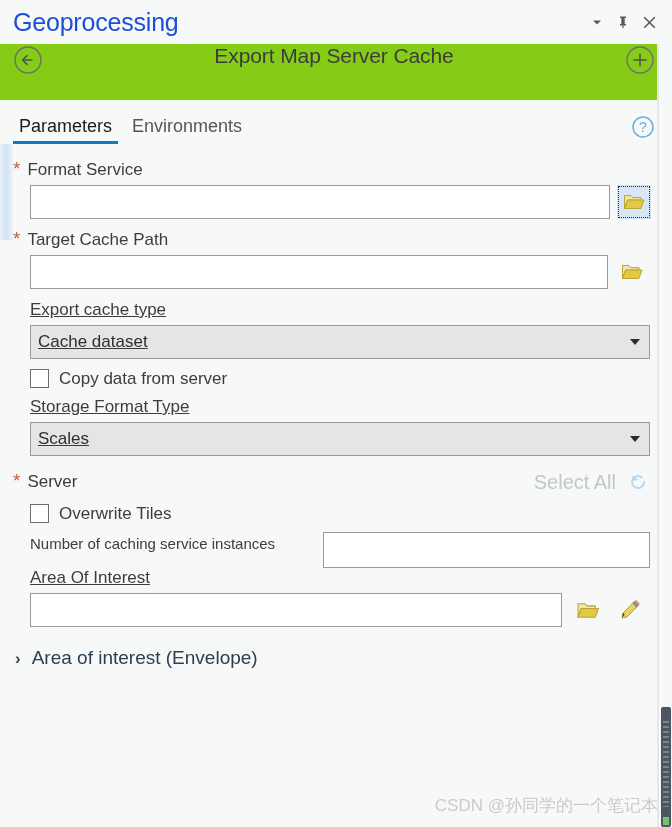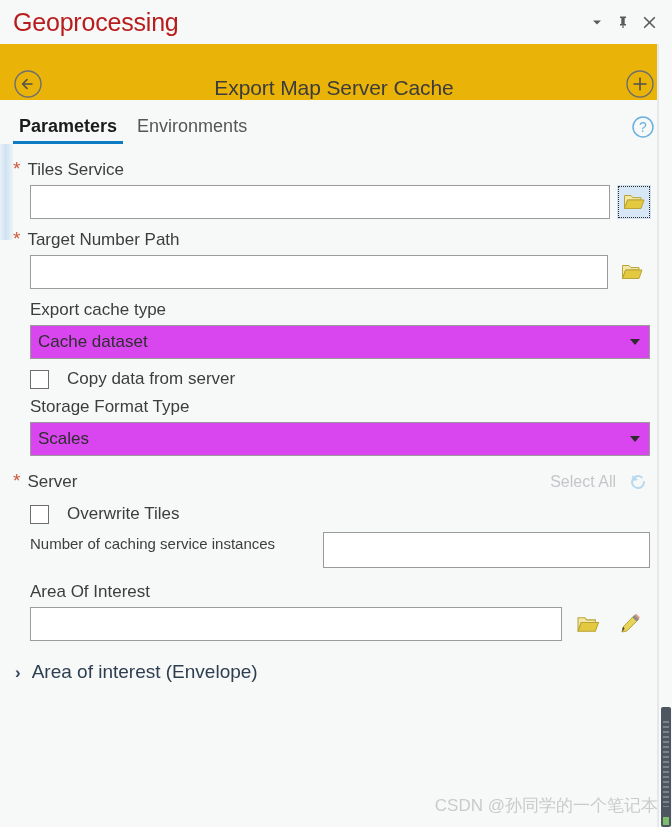--- a/index.html
+++ b/index.html
@@ -30,21 +30,21 @@
     height: 44px;
     flex: 0 0 44px;
     display: flex;
     align-items: center;
     padding: 0 10px 0 13px;
     background: #f7f8f8;
     position: relative;
   }
   .titlebar-text {
     font-size: 25px;
-    color: #b91c1c;
+    color: #1d4ed8;
     letter-spacing: -0.2px;
     line-height: 1;
     white-space: nowrap;
   }
   .titlebar-spacer { flex: 1 1 auto; }
   .win-btn {
     width: 26px;
     height: 26px;
     display: flex;
     align-items: center;
@@ -52,23 +52,23 @@
     color: #5a5a5a;
     cursor: default;
   }
   .win-btn svg { display: block; }
 
   
   .toolhead {
     height: 56px;
     flex: 0 0 56px;
     display: flex;
-    align-items: flex-end;
+    align-items: flex-start;
     padding: 0 16px 0 12px;
-    background: #eab308;
+    background: #84cc16;
   }
   .circle-btn {
     width: 32px;
     height: 32px;
     flex: 0 0 32px;
     display: flex;
     align-items: center;
     justify-content: center;
     color: #6b6b6b;
     cursor: default;
@@ -96,21 +96,21 @@
     font-size: 18px;
     color: #565656;
     padding: 0 6px 7px 6px;
     margin-right: 8px;
     position: relative;
     cursor: default;
     white-space: nowrap;
   }
   .tab.active {
     color: #1b1b1b;
-    font-weight: bold;
+    font-weight: normal;
   }
   .tab.active::after {
     content: "";
     position: absolute;
     left: 0; right: 0; bottom: 0;
     height: 3px;
     background: #0d7ac4;
   }
   .tabstrip-spacer { flex: 1 1 auto; }
   .help-btn {
@@ -154,21 +154,21 @@
     margin-bottom: 5px;
     white-space: nowrap;
   }
   .req {
     color: #d0573a;
     font-size: 19px;
     line-height: 17px;
     margin-right: 7px;
     flex: 0 0 auto;
   }
-  .label-indent { padding-left: 17px; }
+  .label-indent { padding-left: 17px; text-decoration: underline; }
 
   .field-line {
     display: flex;
     align-items: center;
     gap: 8px;
   }
   .textbox {
     height: 34px;
     background: #ffffff;
     border: 1px solid #9a9a9a;
@@ -188,21 +188,21 @@
   }
   .icon-btn.focused {
     background: #d7e7f5;
     border: 1px dotted #2c2c2c;
     outline: 1px solid #cfe0ef;
   }
 
   .combo {
     position: relative;
     height: 34px;
-    background: #d946ef;
+    background: #e5e5e5;
     border: 1px solid #9a9a9a;
     box-sizing: border-box;
     display: flex;
     align-items: center;
     padding: 0 26px 0 7px;
     font-size: 17px;
     color: #2e2e2e;
     cursor: default;
     text-align: center;
   }
@@ -212,22 +212,22 @@
     top: 50%;
     transform: translateY(-50%);
     width: 0; height: 0;
     border-left: 5px solid transparent;
     border-right: 5px solid transparent;
     border-top: 6px solid #2c2c2c;
   }
 
   .checkrow {
     display: flex;
-    align-items: center;
-    gap: 18px;
+    align-items: flex-start;
+    gap: 10px;
     margin: 10px 0 8px 17px;
     cursor: default;
   }
   .checkbox {
     width: 19px;
     height: 19px;
     flex: 0 0 19px;
     background: #ffffff;
     border: 1px solid #6e6e6e;
     box-sizing: border-box;
@@ -240,21 +240,21 @@
 
   .scales-head {
     display: flex;
     align-items: center;
     margin-top: 14px;
     margin-bottom: 2px;
   }
   .scales-head .label { margin-bottom: 0; }
   .sp { flex: 1 1 auto; }
   .selectall {
-    font-size: 16px;
+    font-size: 20px;
     color: #c3c7ca;
     margin-right: 10px;
     cursor: default;
     white-space: nowrap;
   }
   .reset-icon {
     width: 24px;
     height: 24px;
     display: flex;
     align-items: center;
@@ -439,37 +439,37 @@
   </div>
 
   <div class="formwrap">
     <div class="leftglow"></div>
 
     <div class="form">
 
       <div class="row">
         <div class="label">
           <span class="req">*</span>
-          <span>Tiles Service</span>
+          <span>Format Service</span>
         </div>
         <div class="field-line label-indent">
           <div class="textbox wide"></div>
           <div class="icon-btn focused" title="Browse">
             <svg width="22" height="20" viewBox="0 0 22 20" aria-hidden="true">
               <path d="M1.5 16.5 V3.5 H8 L9.8 5.6 H18 V8 H4.6 L1.5 16.5 Z" fill="#f2e7a8" stroke="#b9a436" stroke-width="1"></path>
               <path d="M4.6 8 H21 L18 16.5 H1.5 Z" fill="#e2c93f" stroke="#b9a436" stroke-width="1"></path>
             </svg>
           </div>
         </div>
       </div>
 
       <div class="row" style="margin-top:11px;">
         <div class="label">
           <span class="req">*</span>
-          <span>Target Number Path</span>
+          <span>Target Cache Path</span>
         </div>
         <div class="field-line label-indent">
           <div class="textbox wide" style="max-width:578px;"></div>
           <div class="icon-btn" title="Browse">
             <svg width="22" height="20" viewBox="0 0 22 20" aria-hidden="true">
               <path d="M1.5 16.5 V3.5 H8 L9.8 5.6 H18 V8 H4.6 L1.5 16.5 Z" fill="#f2e7a8" stroke="#b9a436" stroke-width="1"></path>
               <path d="M4.6 8 H21 L18 16.5 H1.5 Z" fill="#e2c93f" stroke="#b9a436" stroke-width="1"></path>
             </svg>
           </div>
         </div>
@@ -518,21 +518,21 @@
       <div class="checkrow" style="">
         <span class="checkbox"></span>
         <span class="ctext">Overwrite Tiles</span>
       </div>
 
       <div class="two-col">
         <div class="lbl">Number of caching service instances</div>
         <div class="inp"></div>
       </div>
 
-      <div class="row" style="margin-top:14px;">
+      <div class="row" style="">
         <div class="label label-indent">Area Of Interest</div>
         <div class="aoi-line">
           <div class="textbox" style="max-width:532px;"></div>
           <div class="icon-btn" title="Browse">
             <svg width="24" height="21" viewBox="0 0 22 20" aria-hidden="true">
               <path d="M1.5 16.5 V3.5 H8 L9.8 5.6 H18 V8 H4.6 L1.5 16.5 Z" fill="#f2e7a8" stroke="#b9a436" stroke-width="1"></path>
               <path d="M4.6 8 H21 L18 16.5 H1.5 Z" fill="#e2c93f" stroke="#b9a436" stroke-width="1"></path>
             </svg>
           </div>
           <div class="icon-btn" title="Draw">

